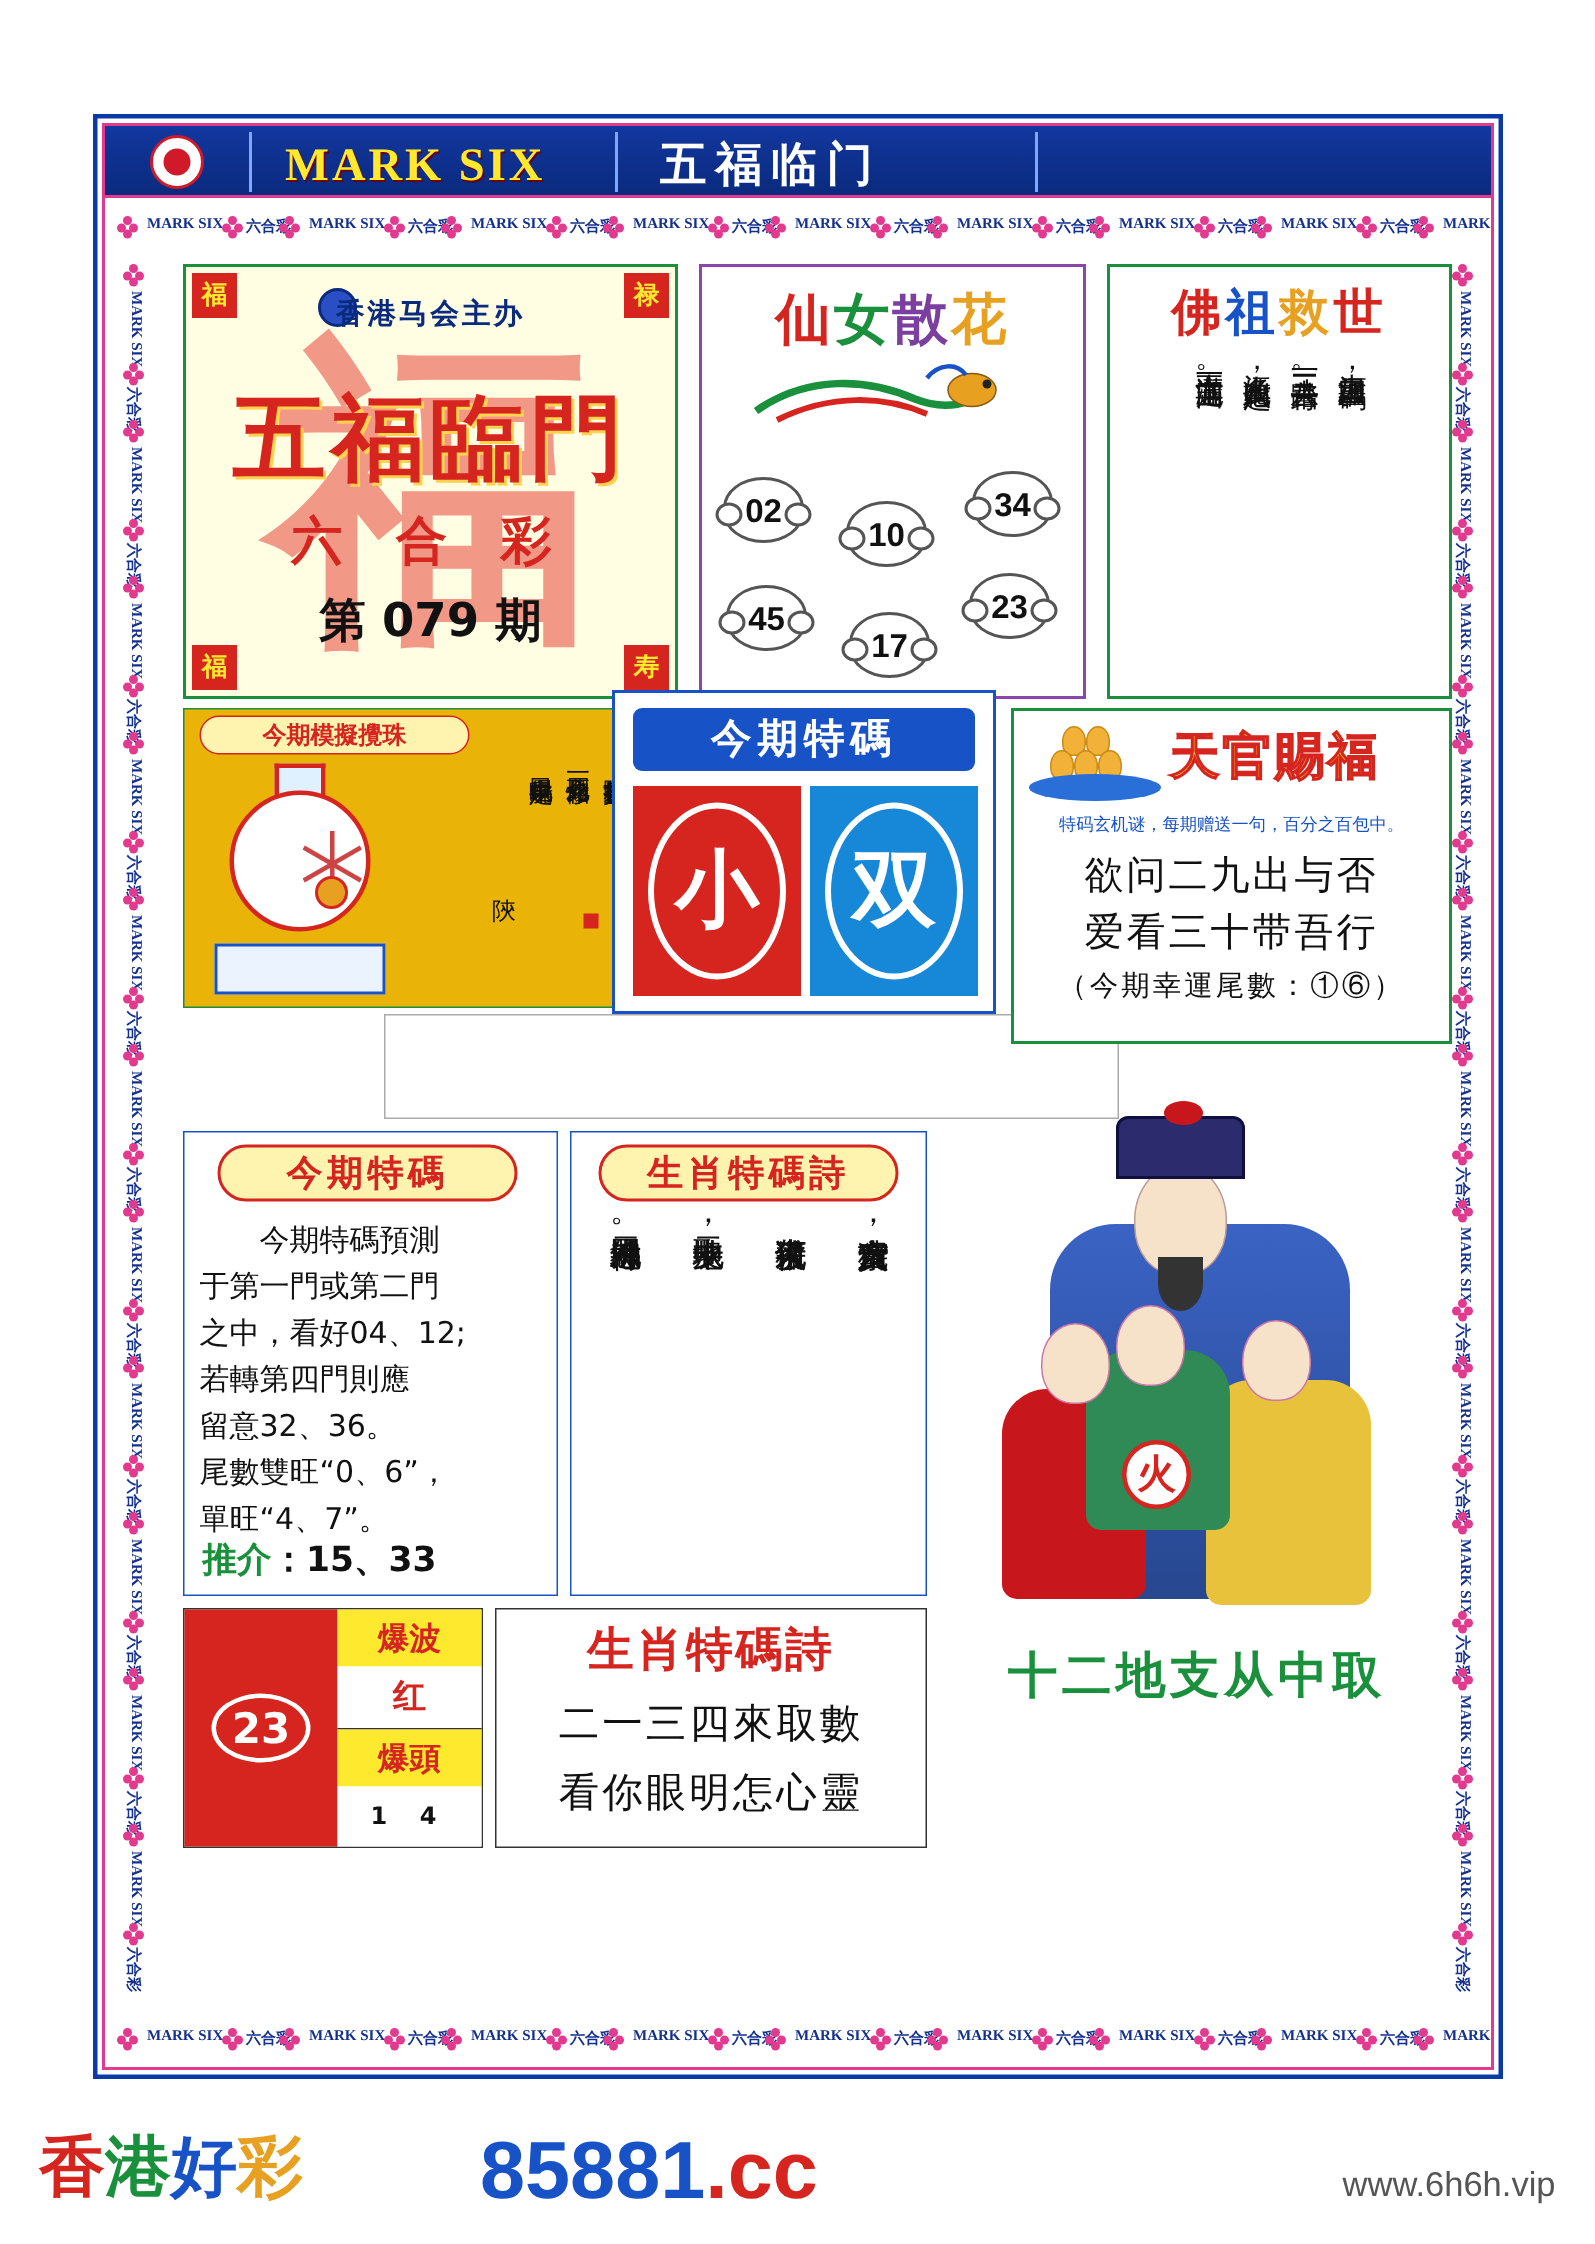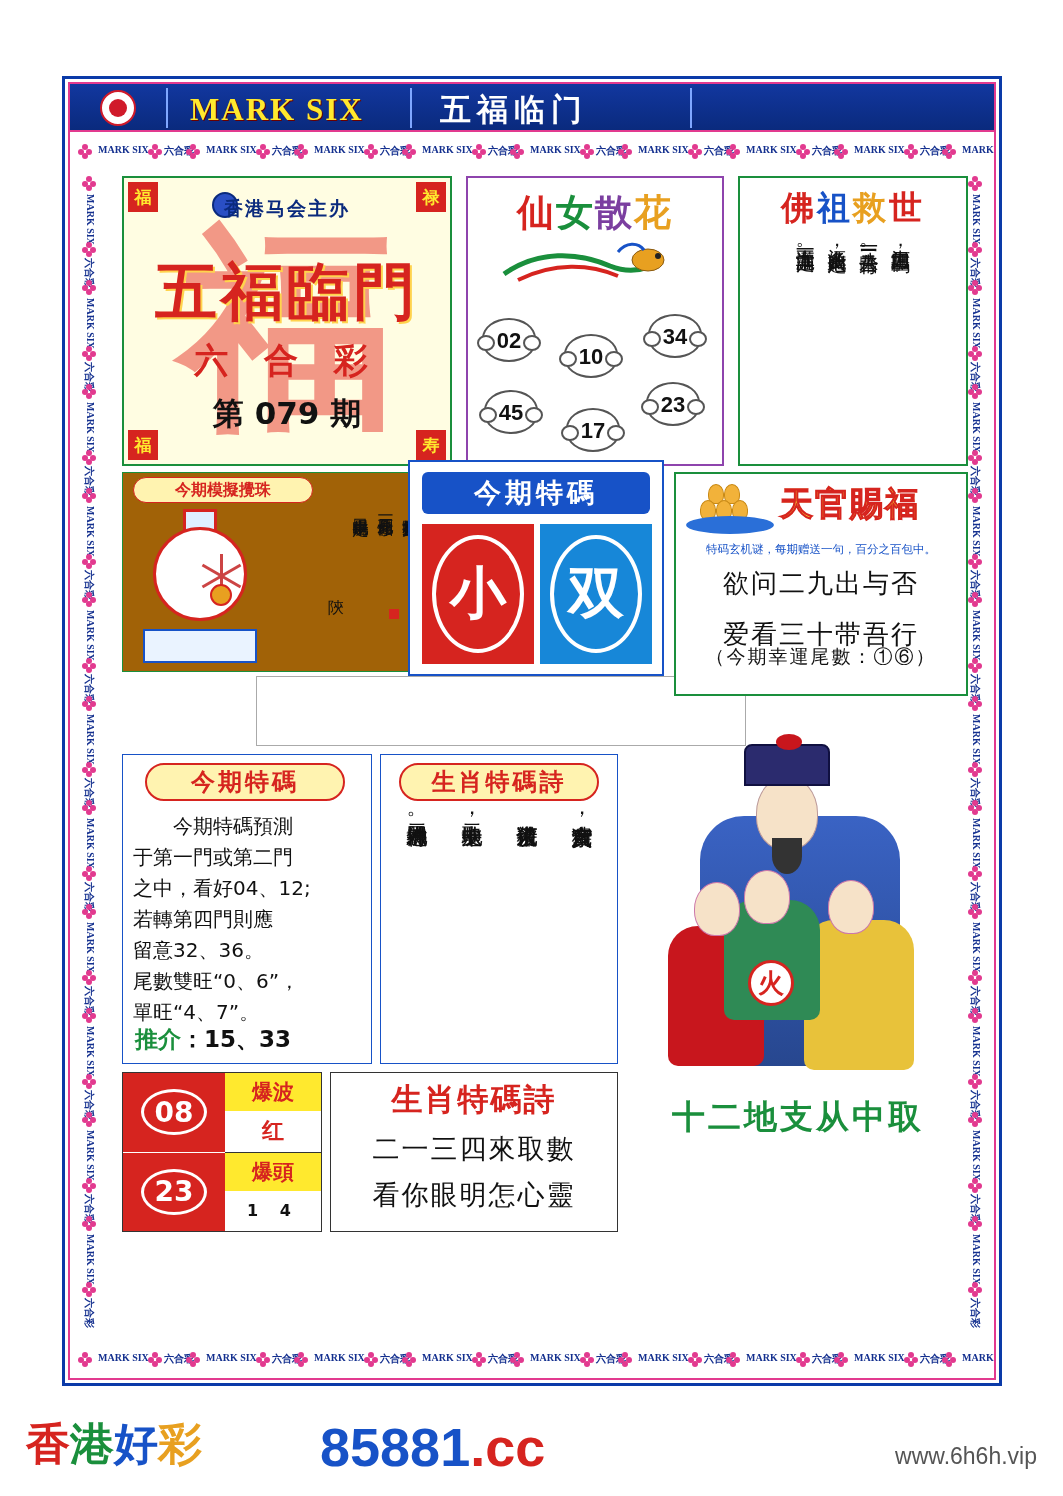--- a/index.html
+++ b/index.html
@@ -60,21 +60,21 @@
   .poem-box{position:absolute;left:630px;top:6px;width:230px;height:290px;border:2px solid #1a8f3c;background:#ffffff;box-sizing:border-box;}
   .poem-title{position:absolute;left:0;top:8px;width:100%;text-align:center;font-size:33px;font-weight:bold;font-family:"DejaVu Serif",serif;letter-spacing:3px;}
   .poem-title span:nth-child(1){color:#d6241f;}
   .poem-title span:nth-child(2){color:#1752c7;}
   .poem-title span:nth-child(3){color:#e8a020;}
   .poem-title span:nth-child(4){color:#d6241f;}
   .vcols{position:absolute;left:10px;top:56px;right:10px;height:225px;display:flex;flex-direction:row-reverse;justify-content:center;gap:8px;}
   .vcol{writing-mode:vertical-rl;text-orientation:upright;font-size:19px;line-height:1.25;color:#111;font-family:"DejaVu Sans",sans-serif;letter-spacing:1px;}
 
   
-  .sim-box{position:absolute;left:14px;top:302px;width:330px;height:200px;border:1px solid #1a8f3c;background:#a16207;box-sizing:border-box;}
+  .sim-box{position:absolute;left:14px;top:302px;width:330px;height:200px;border:1px solid #1a8f3c;background:#eab308;box-sizing:border-box;}
   .sim-title{position:absolute;left:10px;top:4px;width:180px;height:26px;background:#fff3b0;border:1px solid #d6241f;border-radius:13px;box-sizing:border-box;text-align:center;line-height:24px;font-size:16px;font-weight:bold;color:#d6241f;}
   .machine{position:absolute;left:12px;top:36px;width:130px;height:158px;}
   .m-drum{position:absolute;left:18px;top:18px;width:94px;height:94px;border:3px solid #d6241f;border-radius:50%;box-sizing:border-box;background:#fff;}
   .m-neck{position:absolute;left:48px;top:0;width:34px;height:24px;border:3px solid #d6241f;border-bottom:none;background:#dff0ff;box-sizing:border-box;}
   .m-base{position:absolute;left:8px;top:120px;width:114px;height:34px;border:2px solid #1752c7;background:#eaf3ff;box-sizing:border-box;}
   .m-hub{position:absolute;left:54px;top:54px;width:22px;height:22px;border-radius:50%;background:#e8a020;border:2px solid #d6241f;box-sizing:border-box;}
   .m-bl{position:absolute;background:#c44;width:3px;height:44px;left:64px;top:24px;}
   .sim-vcols{position:absolute;left:148px;top:34px;right:6px;height:160px;display:flex;flex-direction:row-reverse;gap:4px;}
   .sim-vcol{writing-mode:vertical-rl;text-orientation:upright;font-size:16px;line-height:1.3;color:#111;}
   .sim-sign{position:absolute;right:6px;bottom:6px;font-size:10px;writing-mode:vertical-rl;color:#111;}
@@ -88,21 +88,21 @@
   .tema-oval{width:92px;height:118px;border:4px solid #ffffff;border-radius:50%;display:flex;align-items:center;justify-content:center;color:#ffffff;font-size:56px;font-weight:bold;box-sizing:border-box;}
 
   .tg-box{position:absolute;left:566px;top:302px;width:294px;height:224px;border:2px solid #1a8f3c;background:#ffffff;box-sizing:border-box;}
   .tg-bowl{position:absolute;left:10px;top:8px;width:88px;height:52px;}
   .tg-plate{position:absolute;left:0;top:34px;width:88px;height:18px;background:#2a6fd8;border-radius:50%;}
   .tg-ing{position:absolute;width:16px;height:20px;background:#f2b23a;border-radius:50% 50% 40% 40%;border:1px solid #c98a16;box-sizing:border-box;}
   .tg-title{position:absolute;left:104px;top:8px;font-size:33px;font-weight:bold;color:#ffe92e;-webkit-text-stroke:1px #d6241f;font-family:"DejaVu Serif",serif;letter-spacing:2px;}
   .tg-note{position:absolute;left:8px;top:68px;right:8px;font-size:11.5px;color:#1752c7;text-align:center;}
   .tg-line{position:absolute;left:0;width:100%;text-align:center;font-size:26px;color:#111;font-family:"DejaVu Serif",serif;letter-spacing:2px;}
   .tg-l1{top:92px;}
-  .tg-l2{top:143px;}
+  .tg-l2{top:130px;}
   .tg-l3{top:170px;font-size:19px;}
 
   
   .pred-box{position:absolute;left:14px;top:584px;width:250px;height:310px;border:1px solid #1752c7;background:#ffffff;box-sizing:border-box;}
   .pill{position:absolute;left:22px;top:8px;width:200px;height:38px;background:#fff3b0;border:2px solid #d6241f;border-radius:19px;box-sizing:border-box;text-align:center;line-height:34px;font-size:24px;font-weight:bold;color:#d6241f;letter-spacing:3px;}
   .pred-text{position:absolute;left:10px;top:56px;right:10px;font-size:20px;line-height:1.55;color:#111;}
   .pred-text p{margin:0;}
   .pred-rec{position:absolute;left:12px;bottom:8px;font-size:23px;font-weight:bold;color:#111;}
   .pred-rec b{color:#1a8f3c;}
 
@@ -860,23 +860,20 @@
           <div class="god-face"></div>
           <div class="god-beard"></div>
           <div class="god-hat"></div>
           <div class="fire-circ">火</div>
           <div class="god-caption">十二地支从中取</div>
         </div>
 
         <div class="bot-left">
           <div class="bl-nums">
             <div class="bl-num">
-              <div class="bl-oval">08</div>
-            </div>
-            <div class="bl-num">
               <div class="bl-oval">23</div>
             </div>
           </div>
           <div class="bl-tags">
             <div class="bl-tag">
               <div class="bl-t1">爆波</div>
               <div class="bl-t2">红</div>
             </div>
             <div class="bl-tag">
               <div class="bl-t1">爆頭</div>

